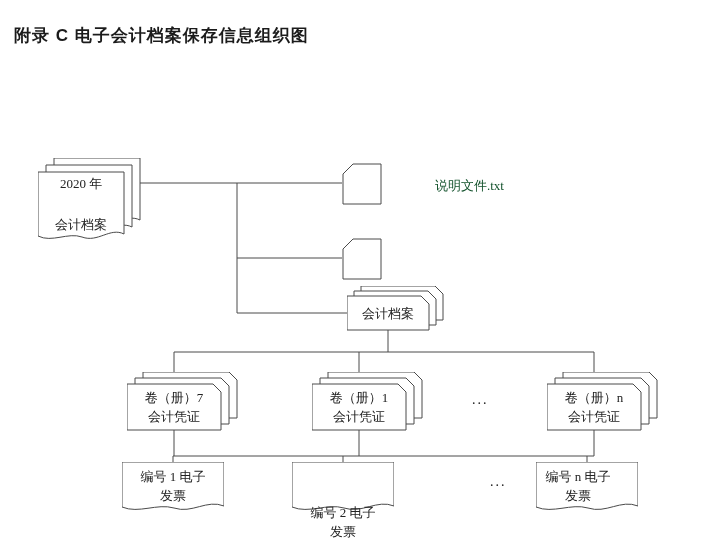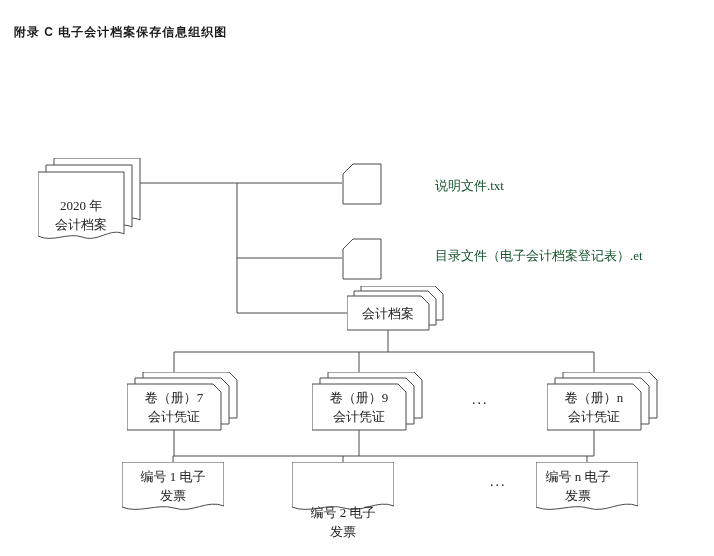--- a/index.html
+++ b/index.html
@@ -12,21 +12,21 @@
   .canvas {
     position: relative;
     width: 714px; height: 556px;
     background: #ffffff;
     overflow: hidden;
   }
   .title {
     position: absolute;
     left: 14px; top: 24px;
     font-family: "Liberation Sans", sans-serif;
-    font-size: 12px;
+    font-size: 17px;
     font-weight: bold;
     color: #1b1b1b;
     letter-spacing: 1px;
     white-space: nowrap;
   }
   .connectors { position: absolute; left: 0; top: 0; }
   .connectors path { stroke: #4a4a4a; stroke-width: 1; fill: none; }
   .node { position: absolute; }
   .node svg { position: absolute; left: 0; top: 0; display: block; }
   .sheet { fill: #ffffff; stroke: #4a4a4a; stroke-width: 1; }
@@ -35,21 +35,21 @@
     display: flex;
     flex-direction: column;
     align-items: center;
     justify-content: center;
     font-size: 13px;
     line-height: 19px;
     color: #222;
     text-align: center;
     white-space: nowrap;
   }
-  .label.top-align { justify-content: space-between; padding-top: 24px; }
+  .label.top-align { justify-content: space-between; padding-top: 2px; }
   .file-label {
     position: absolute;
     font-size: 13px;
     color: #14532d;
     white-space: nowrap;
   }
   .ellipsis {
     position: absolute;
     font-size: 14px;
     color: #222;
@@ -105,21 +105,20 @@
       <path class="sheet" d="M11 1 H39 V41 H1 V11 Z"></path>
     </svg>
   </div>
   <div class="file-label" style="left:435px; top:177px;">说明文件.txt</div>
 
   <div class="node" style="left:342px; top:238px; width:42px; height:44px;">
     <svg width="42" height="44" viewBox="0 0 42 44">
       <path class="sheet" d="M11 1 H39 V41 H1 V11 Z"></path>
     </svg>
   </div>
-  <div class="file-label" style="left:435px; top:247px;">目录文件（电子会计档案登记表）.et</div>
 
   <div class="node" style="left:347px; top:286px; width:98px; height:46px;">
     <svg width="98" height="46" viewBox="0 0 98 46">
       <g transform="translate(14,0)">
           <path class="sheet" d="M0 0 H74 L82 8 V34 H0 Z"></path>
         </g>
       <g transform="translate(7,5)">
           <path class="sheet" d="M0 0 H74 L82 8 V34 H0 Z"></path>
         </g>
       <g transform="translate(0,10)">
@@ -155,21 +154,21 @@
           <path class="sheet" d="M0 0 H86 L94 8 V46 H0 Z"></path>
         </g>
       <g transform="translate(8,6)">
           <path class="sheet" d="M0 0 H86 L94 8 V46 H0 Z"></path>
         </g>
       <g transform="translate(0,12)">
           <path class="sheet" d="M0 0 H86 L94 8 V46 H0 Z"></path>
         </g>
     </svg>
     <div class="label" style="left:0; top:12px; width:94px; height:46px;">
-      <span>卷（册）9</span>
+      <span>卷（册）1</span>
       <span>会计凭证</span>
     </div>
   </div>
 
   <div class="ellipsis" style="left:472px; top:392px;">...</div>
 
   <div class="node" style="left:547px; top:372px; width:112px; height:60px;">
     <svg width="112" height="60" viewBox="0 0 112 60">
       <g transform="translate(16,0)">
           <path class="sheet" d="M0 0 H86 L94 8 V46 H0 Z"></path>

